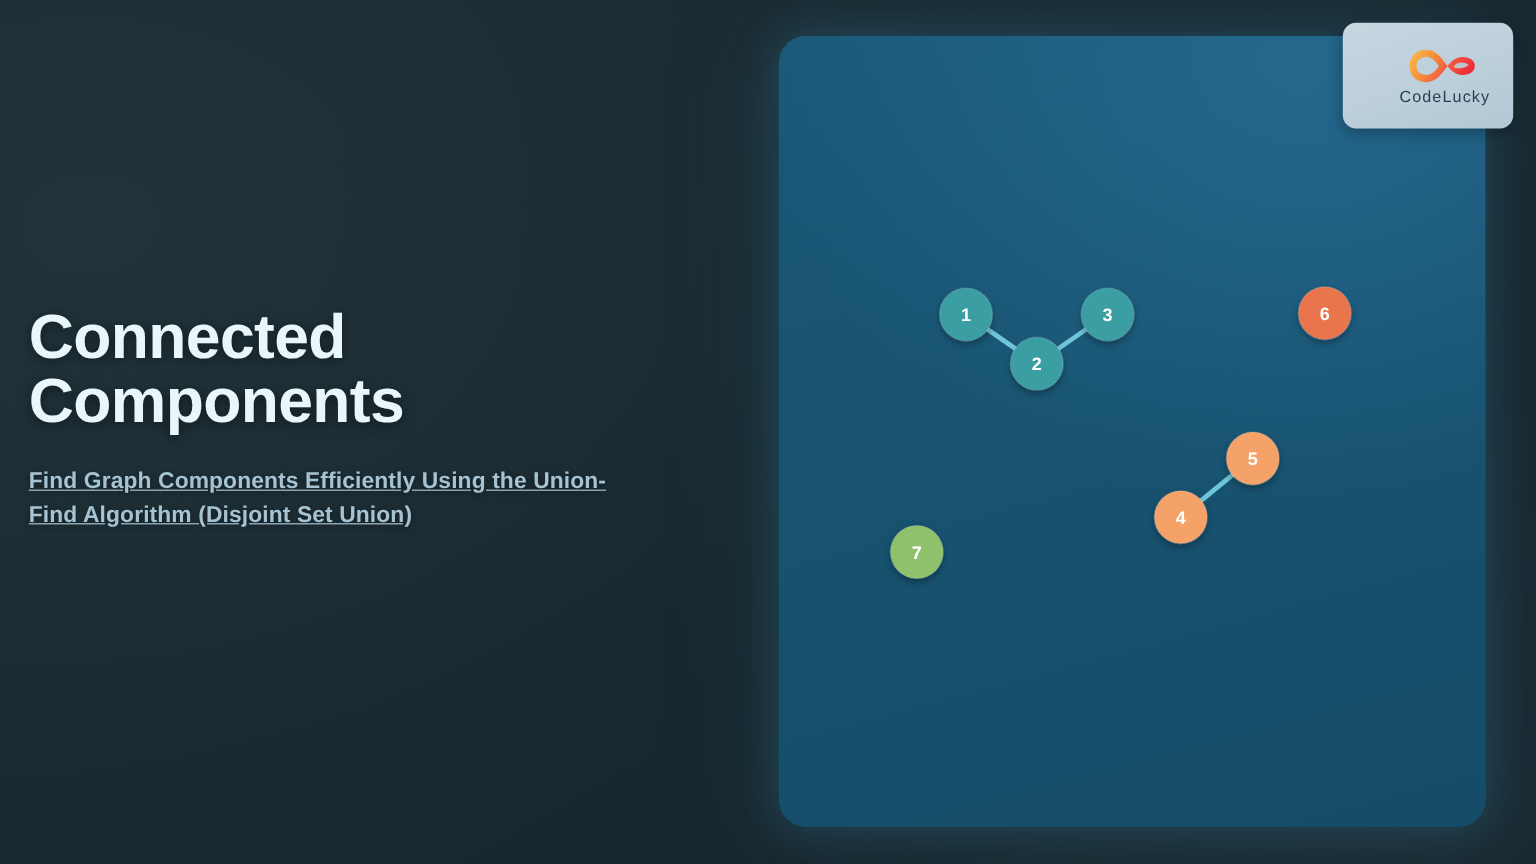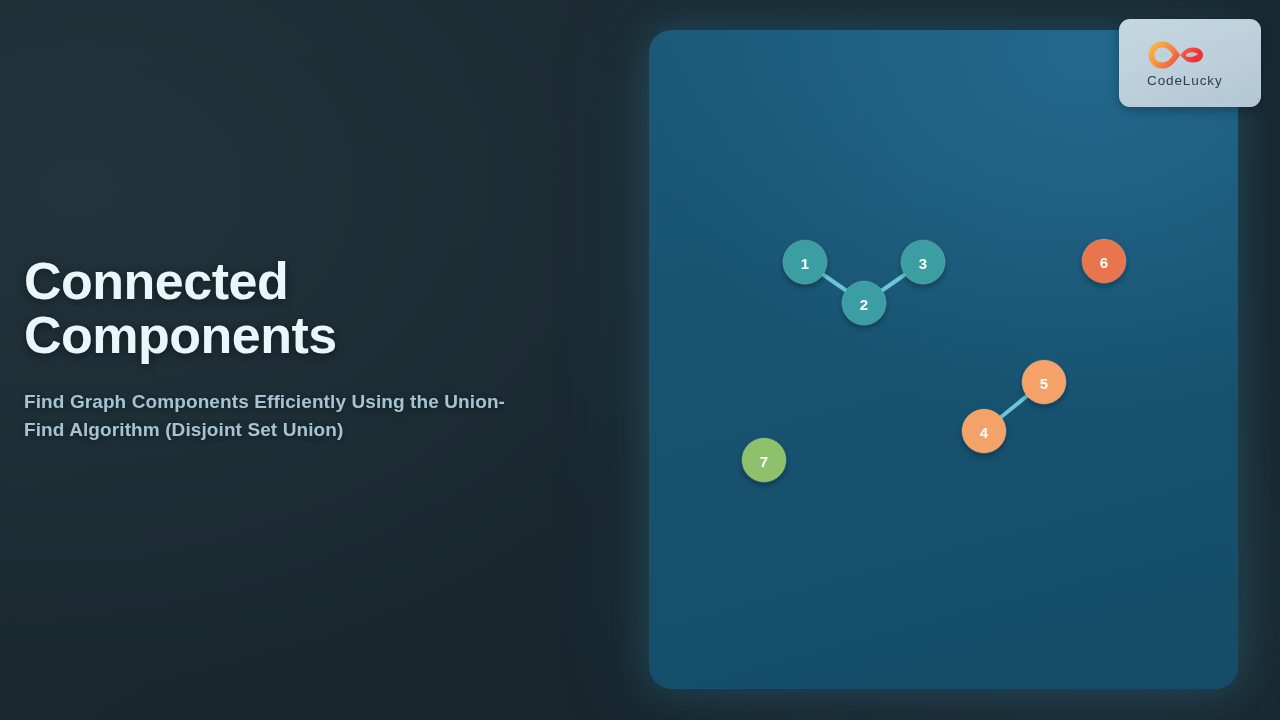--- a/index.html
+++ b/index.html
@@ -24,20 +24,21 @@
     font-size:52px; line-height:1.03; font-weight:bold;
     color:#e9f7fa; letter-spacing:-0.5px;
     text-shadow:0 2px 10px rgba(0,0,0,0.45);
     width:330px;
   }
   #subtitle {
     margin-top:26px; font-size:19px; line-height:1.48;
     font-weight:bold; color:#a6c3d3; width:515px;
     letter-spacing:0.1px;
     text-shadow:0 1px 6px rgba(0,0,0,0.4);
+    text-decoration:underline;
   }
 
   
   #panel {
     position:absolute; left:649px; top:30px;
     width:589px; height:659px; border-radius:23px;
     background:
       radial-gradient(120% 90% at 72% 6%, #1e6187 0%, rgba(30,97,135,0) 58%),
       linear-gradient(160deg, #1a5madeup 0%, #155170 100%);
     background-color:#17526f;
@@ -62,21 +63,21 @@
     paint-order:stroke;
   }
 
   
   #logo-card {
     position:absolute; left:1119px; top:19px;
     width:142px; height:88px; border-radius:11px;
     background:linear-gradient(160deg, #c6d7e0 0%, #bccfdb 55%, #b3c7d4 100%);
     box-shadow:0 3px 12px rgba(0,0,0,0.30);
     display:flex; flex-direction:column;
-    justify-content:center; gap:1px;
+    align-items:center; justify-content:center; gap:1px;
     overflow:hidden;
     padding-left:28px;
   }
   #logo-mark { width:62px; height:34px; display:block; }
   #logo-text {
     font-size:13.5px; font-weight:normal; color:#2b3f52;
     letter-spacing:0.9px;
   }
 </style>
 </head>

